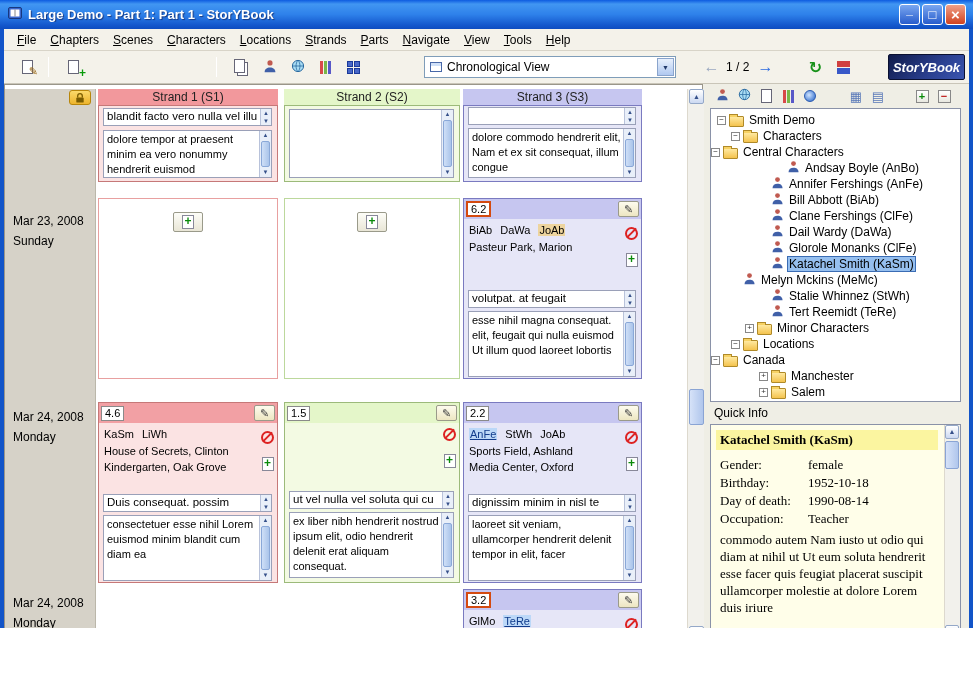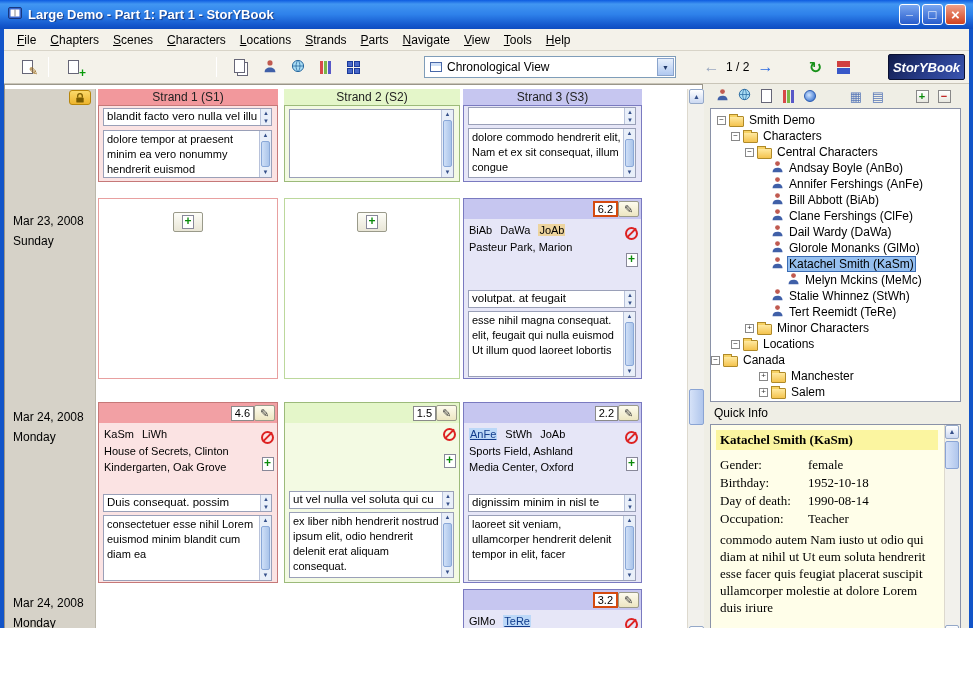--- a/index.html
+++ b/index.html
@@ -56,21 +56,21 @@
 .date-entry{position:absolute;left:8px;font-size:12px;line-height:20px;white-space:nowrap}
 .shead{position:absolute;top:4px;height:16px;display:flex;align-items:center;justify-content:center;font-size:12px;color:#222}
 .grid{position:absolute;left:91px;top:20px;width:591px;height:536px;background:#fff;overflow:hidden}
 .card,.cardpart,.empty-cell{position:absolute;border:1px solid}
 .card.s1,.cardpart.s1{background:#FBE3E3;border-color:#C67878}
 .card.s2,.cardpart.s2{background:#F3FAE3;border-color:#9CBA7A}
 .card.s3,.cardpart.s3{background:#E6E6F7;border-color:#7A7AC0}
 .empty-cell{background:#fff}
 .empty-cell.s1{border-color:#E8A0A0}
 .empty-cell.s2{border-color:#BCD89C}
-.strip{height:20px;display:flex;align-items:center;justify-content:flex-end;padding:1px 2px}
+.strip{height:20px;display:flex;align-items:center;justify-content:space-between;padding:1px 2px}
 .card.s1 .strip{background:#F2A0A4}
 .card.s2 .strip{background:#E4F6C9}
 .card.s3 .strip{background:#C6C6F0}
 .num{background:#fff;border:1px solid #8a8a8a;font-size:11px;padding:0 3px;line-height:13px}
 .num.alert{border:2px solid #D44A10;line-height:12px}
 .editbtn{width:21px;height:16px;background:linear-gradient(180deg,#FDFBEE,#EDE6C2);border:1px solid #9a9a8a;border-radius:2px;display:flex;align-items:center;justify-content:center}
 .editbtn::before{content:"✎";font-size:11px;color:#444}
 .card-body{position:relative;height:calc(100% - 20px)}
 .chips{display:flex;gap:8px;margin:3px 26px 1px 5px;height:16px;font-size:11px;align-items:center}
 .chip{white-space:nowrap}
@@ -536,26 +536,26 @@
         <div class="trow" style="padding-left:6px">
             <span class="toggle minus"></span>
             <span class="fold"></span>
             <span class="tlabel">Smith Demo</span>
           </div>
         <div class="trow" style="padding-left:20px">
             <span class="toggle minus"></span>
             <span class="fold"></span>
             <span class="tlabel">Characters</span>
           </div>
-        <div class="trow" style="padding-left:34px">
+        <div class="trow" style="">
             <span class="toggle minus"></span>
             <span class="fold"></span>
             <span class="tlabel">Central Characters</span>
           </div>
-        <div class="trow" style="padding-left:48px">
+        <div class="trow" style="padding-left:64px">
             <span class="tspace"></span>
             <span><svg width="13" height="13" viewBox="0 0 13 13">
                 <circle cx="6.5" cy="3.6" r="2.4" fill="#c05a50"></circle>
                 <path d="M1.5 12.2c0-3 2.2-4.4 5-4.4s5 1.4 5 4.4z" fill="#4060a8"></path>
               </svg></span>
             <span class="tlabel">Andsay Boyle (AnBo)</span>
           </div>
         <div class="trow" style="padding-left:48px">
             <span class="tspace"></span>
             <span><svg width="13" height="13" viewBox="0 0 13 13">
@@ -587,31 +587,31 @@
                 <path d="M1.5 12.2c0-3 2.2-4.4 5-4.4s5 1.4 5 4.4z" fill="#4060a8"></path>
               </svg></span>
             <span class="tlabel">Dail Wardy (DaWa)</span>
           </div>
         <div class="trow" style="padding-left:48px">
             <span class="tspace"></span>
             <span><svg width="13" height="13" viewBox="0 0 13 13">
                 <circle cx="6.5" cy="3.6" r="2.4" fill="#c05a50"></circle>
                 <path d="M1.5 12.2c0-3 2.2-4.4 5-4.4s5 1.4 5 4.4z" fill="#4060a8"></path>
               </svg></span>
-            <span class="tlabel">Glorole Monanks (GlMo)</span>
+            <span class="tlabel">Glorole Monanks (ClFe)</span>
           </div>
         <div class="trow sel" style="padding-left:48px">
             <span class="tspace"></span>
             <span><svg width="13" height="13" viewBox="0 0 13 13">
                 <circle cx="6.5" cy="3.6" r="2.4" fill="#c05a50"></circle>
                 <path d="M1.5 12.2c0-3 2.2-4.4 5-4.4s5 1.4 5 4.4z" fill="#4060a8"></path>
               </svg></span>
             <span class="tlabel">Katachel Smith (KaSm)</span>
           </div>
-        <div class="trow" style="padding-left:64px">
+        <div class="trow" style="padding-left:20px">
             <span class="tspace"></span>
             <span><svg width="13" height="13" viewBox="0 0 13 13">
                 <circle cx="6.5" cy="3.6" r="2.4" fill="#c05a50"></circle>
                 <path d="M1.5 12.2c0-3 2.2-4.4 5-4.4s5 1.4 5 4.4z" fill="#4060a8"></path>
               </svg></span>
             <span class="tlabel">Melyn Mckins (MeMc)</span>
           </div>
         <div class="trow" style="padding-left:48px">
             <span class="tspace"></span>
             <span><svg width="13" height="13" viewBox="0 0 13 13">

